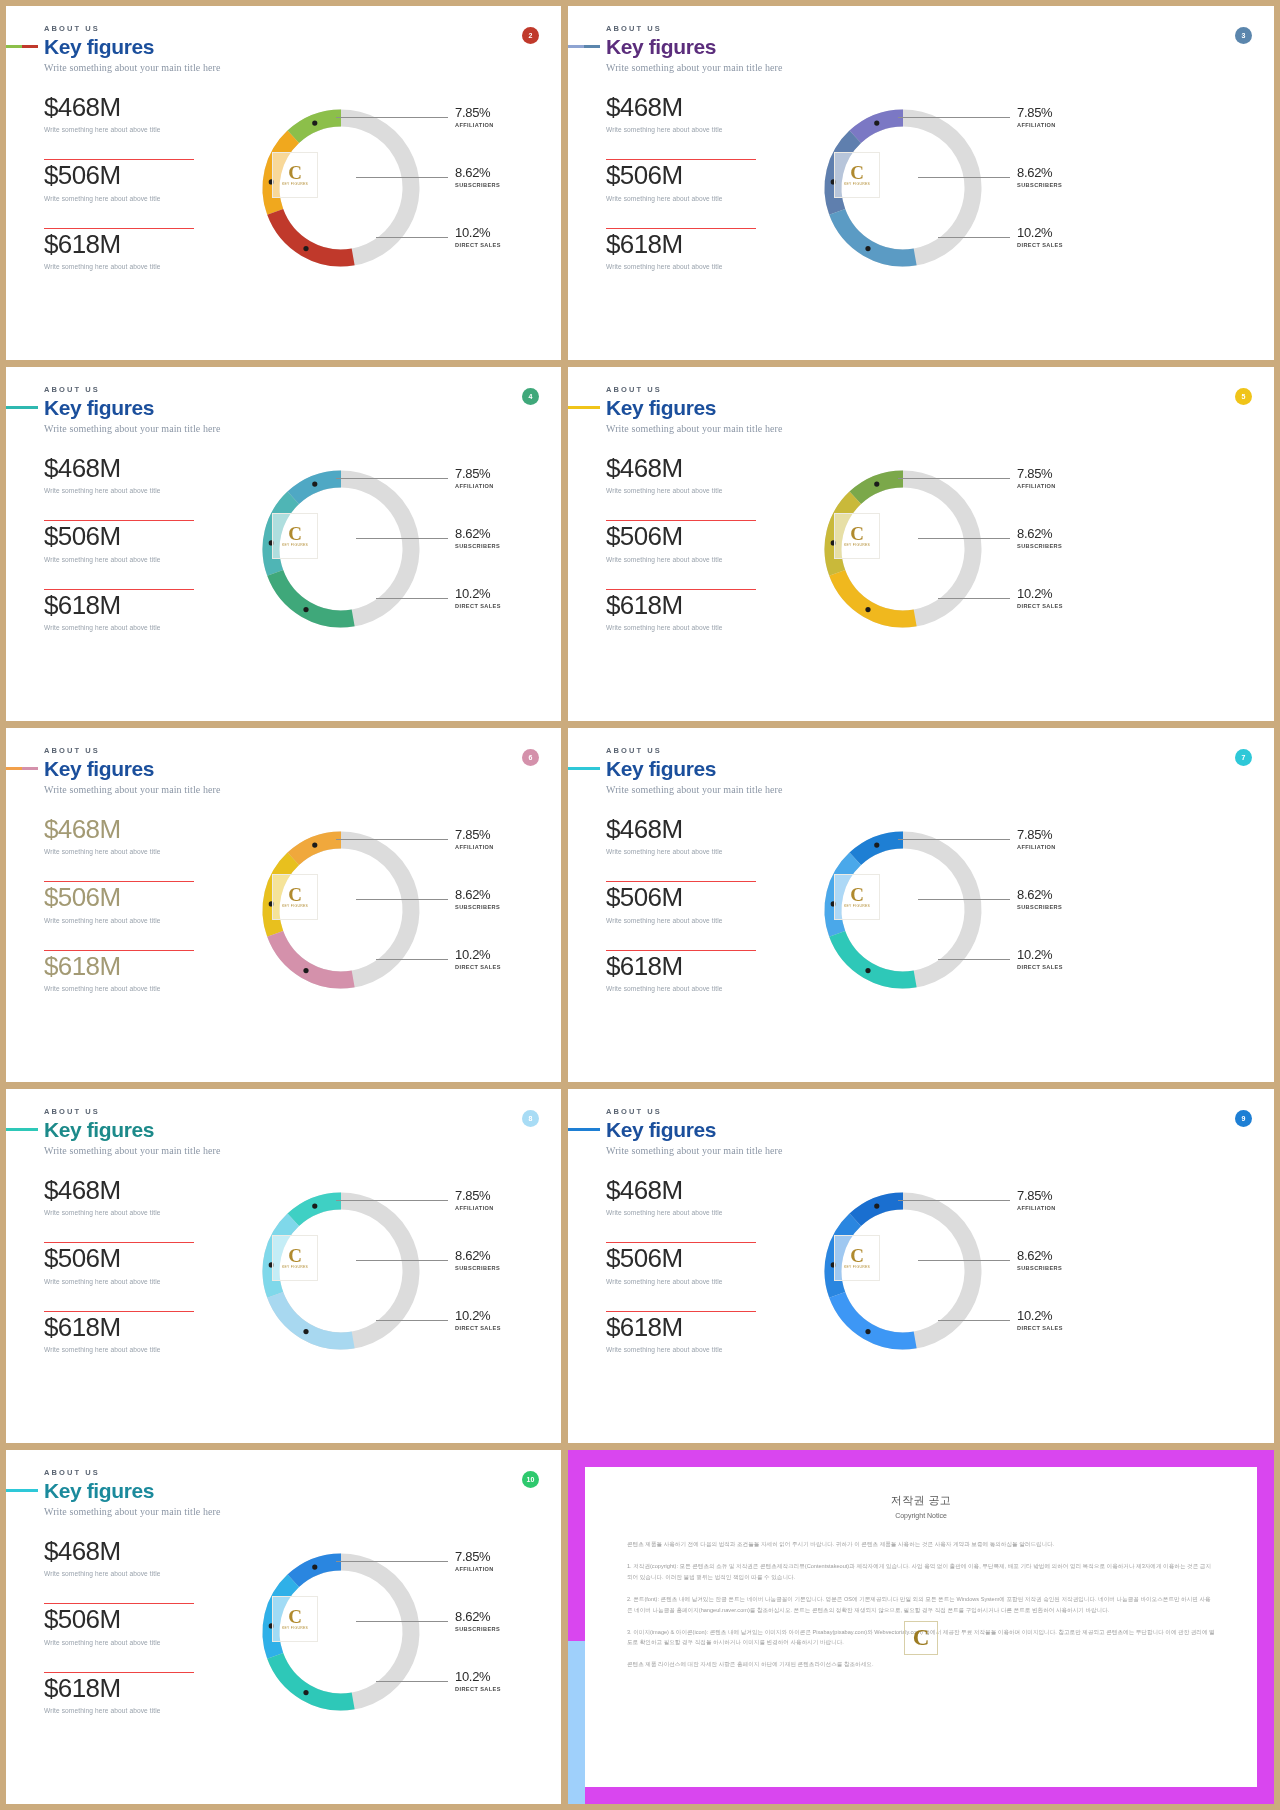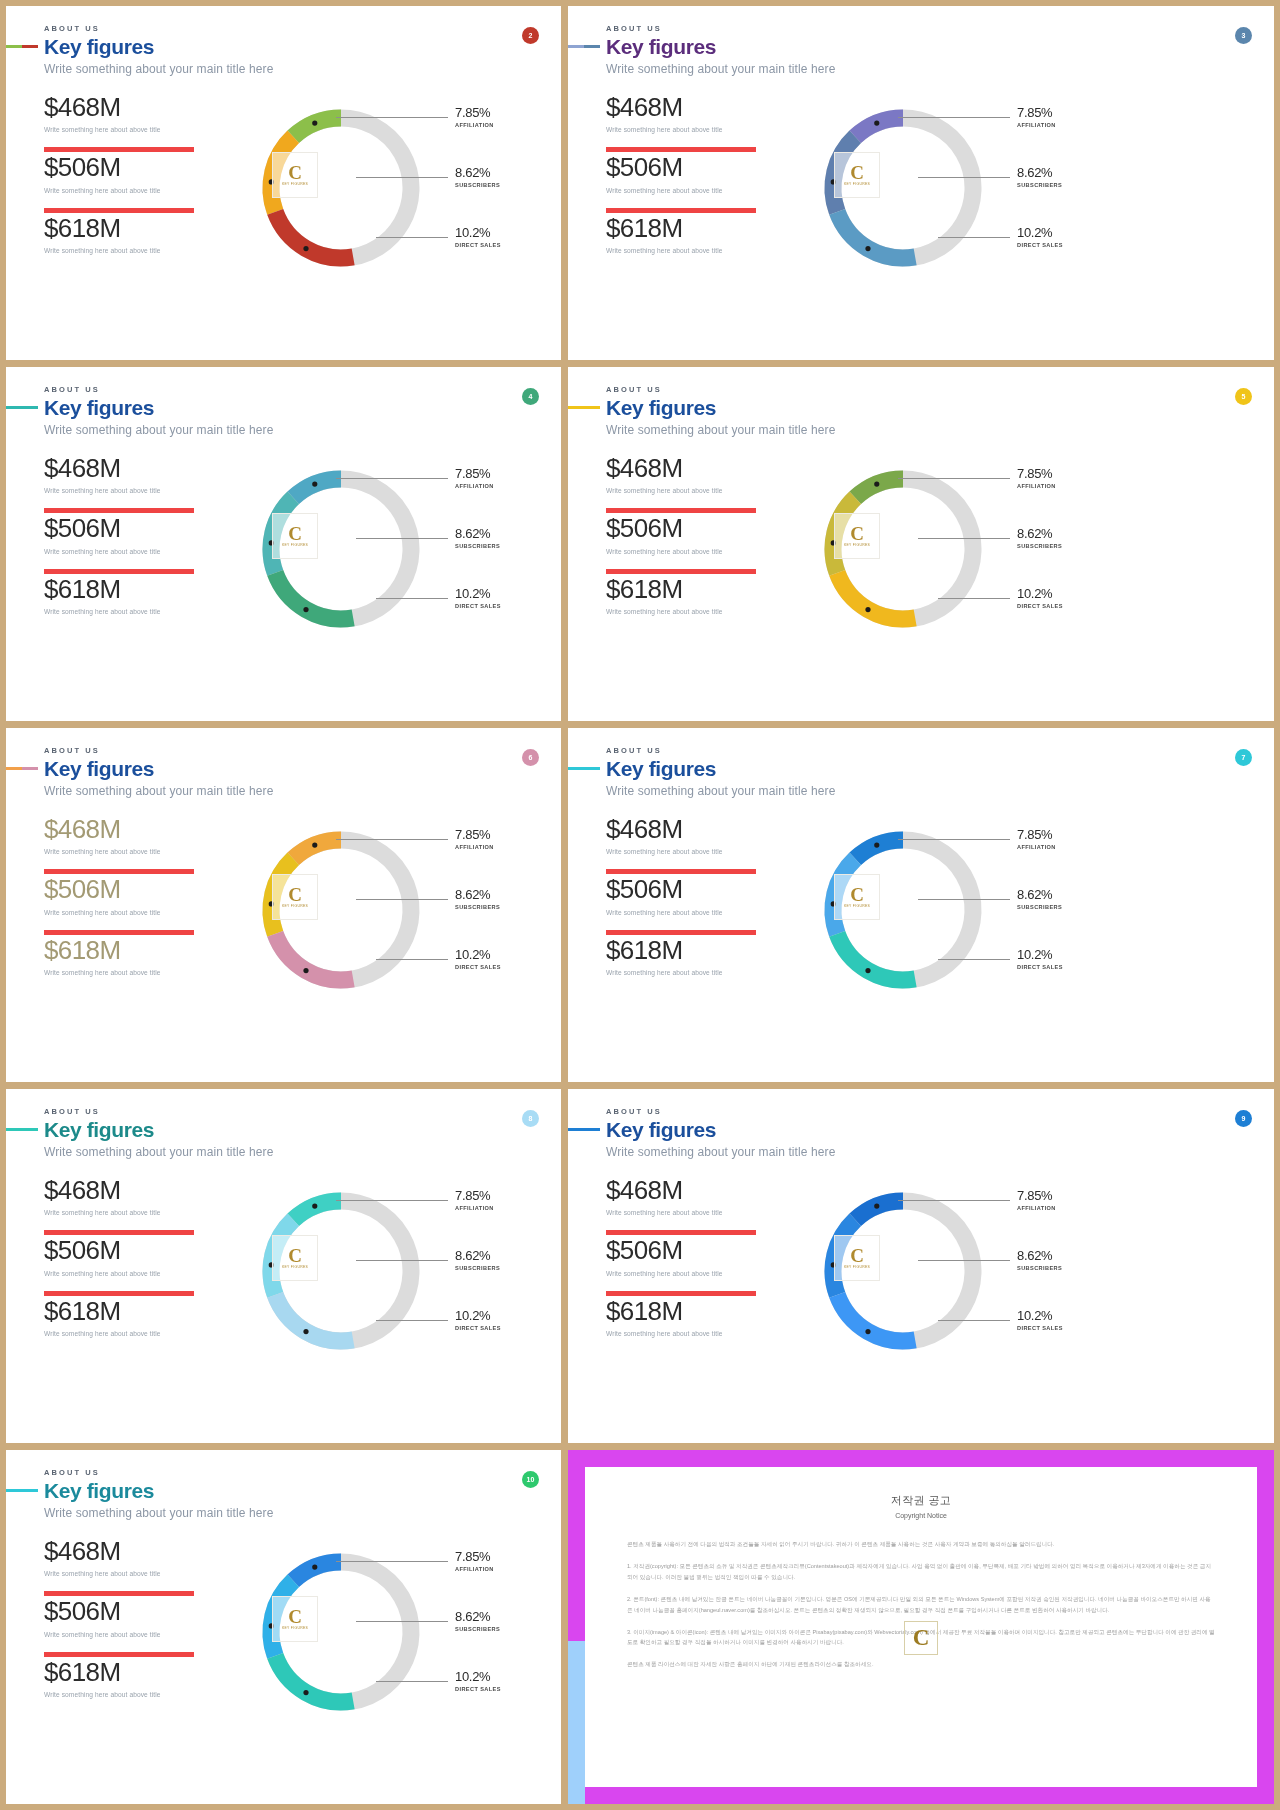--- a/index.html
+++ b/index.html
@@ -29,34 +29,34 @@
   .eyebrow {
     font-size: 7.5px; letter-spacing: 2.1px; font-weight: 700;
     color: #5a6472; text-transform: uppercase;
   }
   .title-row { display: flex; align-items: center; margin-top: 2px; margin-left: -38px; }
   .title-dash { width: 32px; height: 3px; flex: 0 0 32px; }
   .title {
     font-size: 21px; font-weight: 700; letter-spacing: -0.4px;
     margin-left: 6px; line-height: 1.1;
   }
-  .subtitle { font-size: 12px; color: #8c97a6; margin-top: 4px; letter-spacing: .1px; }
+  .subtitle { font-size: 10px; color: #8c97a6; margin-top: 4px; letter-spacing: .1px; font-family: Liberation Serif, serif; }
 
   .badge {
     position: absolute; top: 21px; right: 22px;
     width: 17px; height: 17px; border-radius: 50%;
     color: #fff; font-size: 7px; font-weight: 700;
     display: flex; align-items: center; justify-content: center;
     line-height: 1;
   }
 
   
   .stats { position: absolute; left: 38px; top: 86px; width: 150px; }
   .stat { padding-top: 2px; }
-  .stat + .stat { border-top: 5px solid #ef4444; margin-top: 14px; }
+  .stat + .stat { border-top: 1px solid #ef4444; margin-top: 26px; }
   .stat-value { font-size: 26px; font-weight: 300; letter-spacing: -0.6px; line-height: 1.05; }
   .stat-note { font-size: 6.6px; color: #9aa3ad; margin-top: 5px; letter-spacing: .1px; }
 
   
   .chart-wrap { position: absolute; left: 245px; top: 92px; width: 180px; height: 180px; }
   .chart-wrap svg { display: block; }
   .center-logo {
     position: absolute; left: 21px; top: 54px;
     width: 46px; height: 46px;
     border: 1px solid #eceae4;

